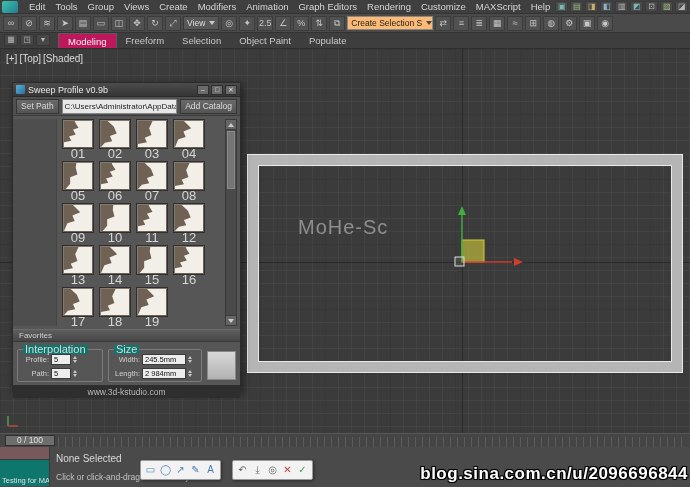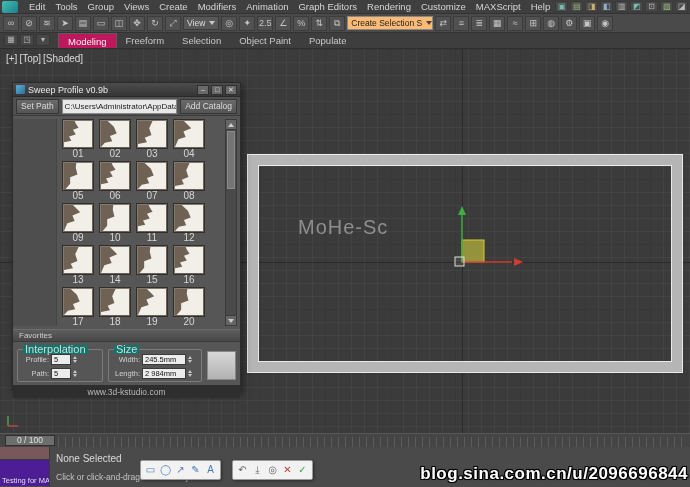--- a/index.html
+++ b/index.html
@@ -55,21 +55,21 @@
   .wbtn{width:12px;height:10px;background:#6a6a6a;border:1px solid #2e2e2e;color:#ddd;font-size:7px;line-height:8px;text-align:center}
   .dlg-pathrow{height:19px;display:flex;align-items:center;gap:3px;padding:2px 3px;background:#505050;border-bottom:1px solid #3c3c3c;flex:none}
   .dbtn{background:linear-gradient(#6a6a6a,#545454);border:1px solid #363636;color:#ddd;font-size:8.5px;height:15px;padding:0 4px;white-space:nowrap;display:flex;align-items:center}
   .path-combo{flex:1;height:15px;background:#e8e8e8;border:1px solid #888;color:#222;font-size:8px;display:flex;align-items:center;padding-left:2px;overflow:hidden;white-space:nowrap;min-width:0}
   .dlg-body{flex:none;height:213px;display:flex;padding:3px 3px 3px 0;background:#565656}
   .dlg-rail{width:44px;background:#4e4e4e;border-right:1px solid #454545;margin-right:4px;flex:none}
   .profile-grid{flex:1;display:grid;grid-template-columns:repeat(4,34px);grid-auto-rows:41px;gap:1px 3px;align-content:start}
   .cell{display:flex;flex-direction:column;align-items:center}
   .thumb{width:32px;height:30px;background:#6f6254;border:1px solid #2f2f2f;box-shadow:inset 1px 1px 0 rgba(255,255,255,.15);position:relative}
   .shape{position:absolute;inset:1px;background:#f2efe8}
-  .num{font-size:10px;color:#d6d6d6;line-height:10px}
+  .num{font-size:13px;color:#d6d6d6;line-height:10px}
   .profile-grid .cell:nth-of-type(5n+1) .shape{clip-path:polygon(38% 0,100% 0,100% 100%,0 100%,0 82%,26% 76%,18% 60%,42% 52%,32% 34%,52% 26%,42% 10%)}
   .profile-grid .cell:nth-of-type(5n+2) .shape{clip-path:polygon(24% 0,100% 0,100% 100%,0 100%,14% 84%,40% 78%,32% 58%,56% 48%,46% 22%)}
   .profile-grid .cell:nth-of-type(5n+3) .shape{clip-path:polygon(52% 0,100% 0,100% 100%,0 100%,0 88%,32% 82%,24% 64%,48% 54%,40% 28%)}
   .profile-grid .cell:nth-of-type(5n+4) .shape{clip-path:polygon(32% 0,100% 0,100% 100%,0 100%,12% 70%,38% 62%,30% 40%,58% 28%)}
   .profile-grid .cell:nth-of-type(5n+5) .shape{clip-path:polygon(44% 0,100% 0,100% 100%,6% 100%,22% 80%,22% 55%,48% 44%,42% 18%)}
   .dlg-scroll{width:12px;background:#4a4a4a;border:1px solid #3a3a3a;display:flex;flex-direction:column;margin-left:2px;flex:none}
   .scr-btn{height:10px;background:#666;border-bottom:1px solid #3a3a3a;display:flex;align-items:center;justify-content:center}
   .scr-btn:last-child{border-bottom:none;border-top:1px solid #3a3a3a;margin-top:auto}
   .tri-up-s{width:0;height:0;border-left:3px solid transparent;border-right:3px solid transparent;border-bottom:4px solid #ccc}
   .tri-dn-s{width:0;height:0;border-left:3px solid transparent;border-right:3px solid transparent;border-top:4px solid #ccc}
@@ -96,21 +96,21 @@
 
   
   .timeline{position:absolute;top:433px;left:0;right:0;height:24px;background:#454545;border-top:1px solid #585858;border-bottom:1px solid #333}
   .tl-handle{position:absolute;left:5px;top:1px;height:11px;width:50px;background:#6e6e6e;border:1px solid #2f2f2f;color:#e2e2e2;font-size:8.5px;text-align:center;line-height:9px}
   .tl-track{position:absolute;left:58px;right:6px;top:3px;bottom:3px;background:repeating-linear-gradient(90deg,rgba(255,255,255,.12) 0 1px,transparent 1px 7px)}
 
   
   .statusbar{position:absolute;top:447px;left:0;right:0;height:40px;background:#4a4a4a}
   .listener{position:absolute;left:0;top:0;width:50px;height:40px;border-right:1px solid #393939}
   .rec-row{height:13px;background:#77595c;border-bottom:1px solid #393939}
-  .lis-row{height:26px;background:#4c1d95;display:flex;align-items:flex-end;padding:1px 2px;overflow:hidden}
+  .lis-row{height:26px;background:#0f766e;display:flex;align-items:flex-end;padding:1px 2px;overflow:hidden}
   .lis-row span{font-size:7.5px;color:#e0e0e0;white-space:nowrap}
   .sel-status{position:absolute;left:56px;top:6px;font-size:10px;color:#d9d9d9}
   .prompt{position:absolute;left:56px;top:25px;font-size:8.5px;color:#c2c2c2}
   .overlay-bar{position:absolute;top:13px;height:20px;background:#f2f2f2;border:1px solid #9a9a9a;border-radius:2px;display:flex;align-items:center;gap:2px;padding:0 3px;box-shadow:1px 1px 3px rgba(0,0,0,.4);z-index:20}
   #overlay1{left:140px}
   #overlay2{left:232px}
   .oicon{font-size:10px;line-height:16px;width:13px;text-align:center}
   .watermark{position:absolute;right:2px;bottom:3px;font-size:17px;font-weight:bold;color:#fff;z-index:30;letter-spacing:.5px;
     text-shadow:-1px -1px 0 #000,1px -1px 0 #000,-1px 1px 0 #000,1px 1px 0 #000,0 0 2px #000}
 </style>
@@ -375,26 +375,20 @@
               <div class="shape"></div>
             </div>
             <div class="num">18</div>
           </div>
           <div class="cell">
             <div class="thumb">
               <div class="shape"></div>
             </div>
             <div class="num">19</div>
           </div>
-          <div class="cell">
-            <div class="thumb">
-              <div class="shape"></div>
-            </div>
-            <div class="num">20</div>
-          </div>
         </div>
       <div class="dlg-scroll">
         <span class="scr-btn">
             <span class="tri-up-s"></span>
           </span>
         <div class="scr-thumb"></div>
         <span class="scr-btn">
             <span class="tri-dn-s"></span>
           </span>
       </div>

